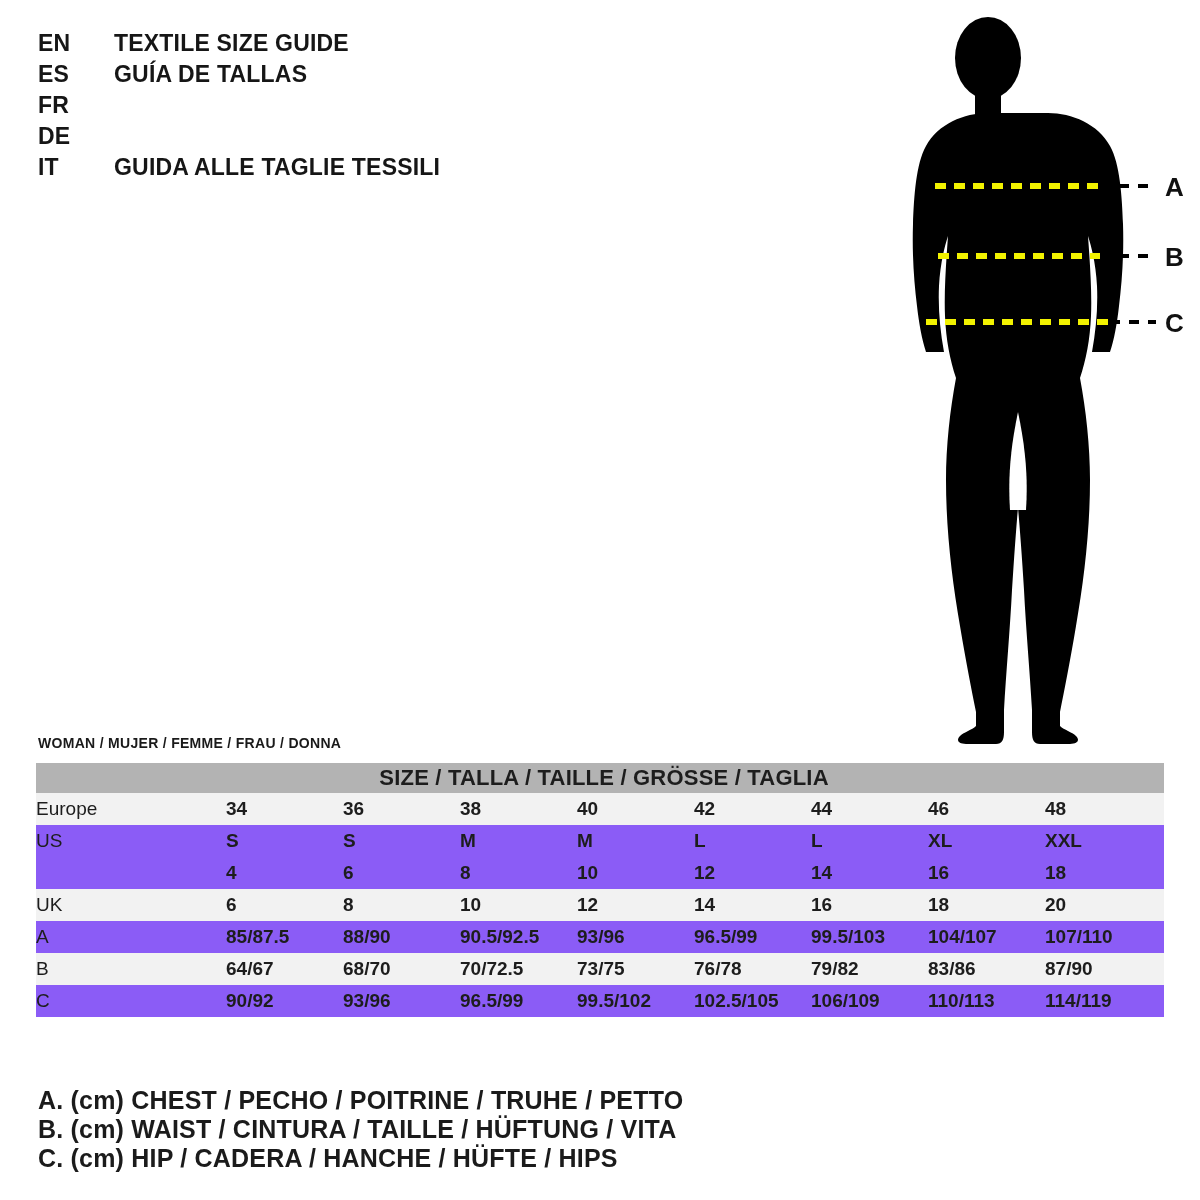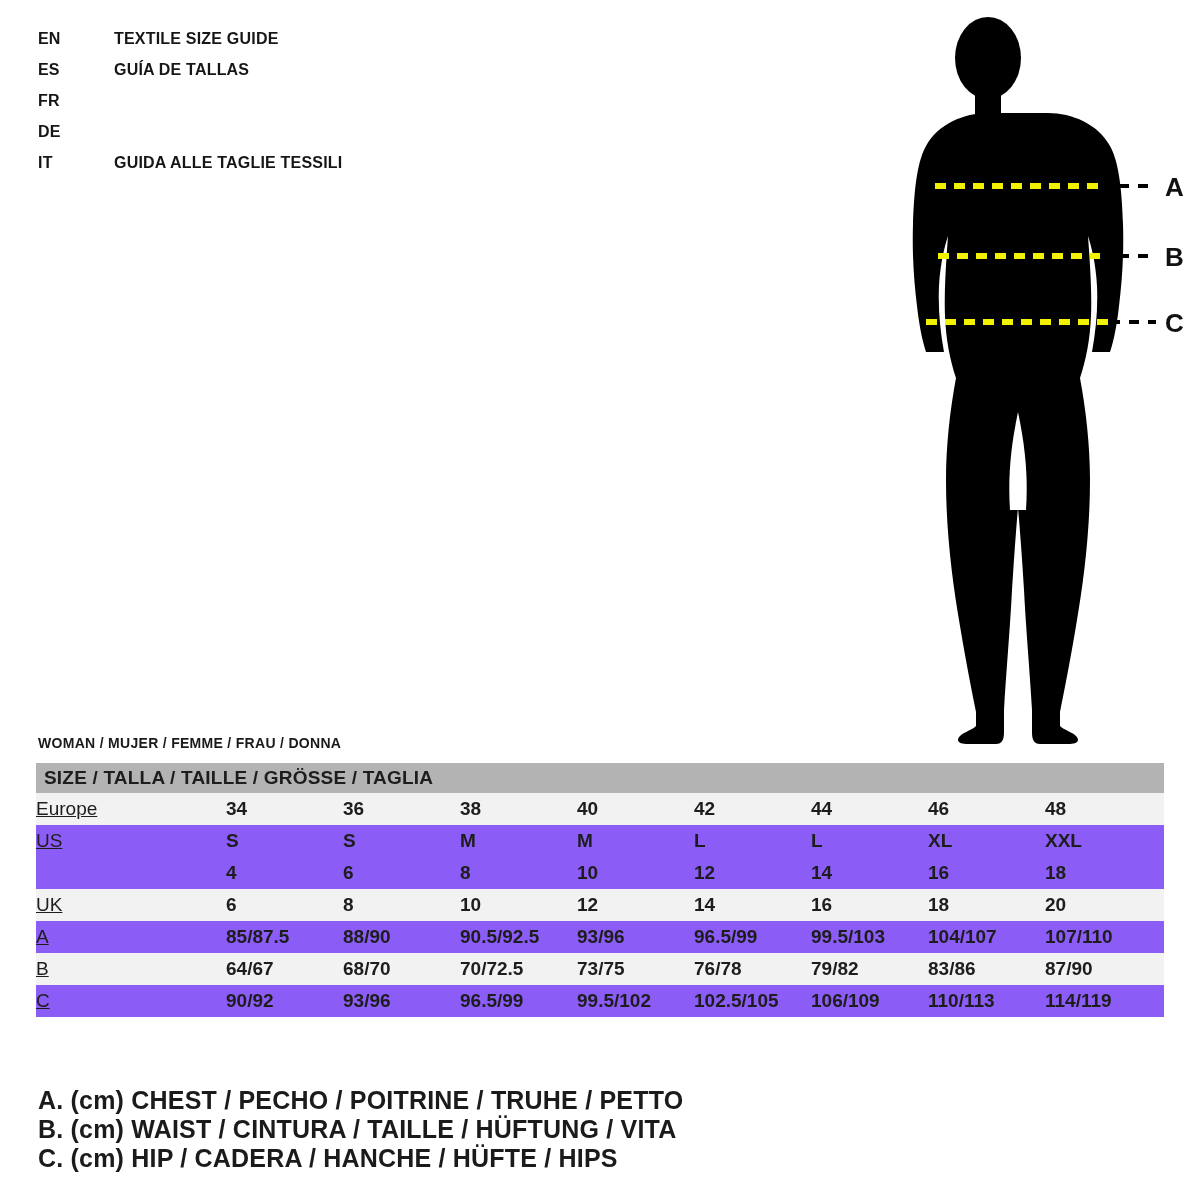--- a/index.html
+++ b/index.html
@@ -20,21 +20,21 @@
   .lang-block {
     position: absolute;
     top: 30px;
     left: 38px;
     width: 520px;
   }
   .lang-row {
     display: flex;
     align-items: baseline;
     height: 31px;
-    font-size: 16px;
+    font-size: 23px;
     font-weight: bold;
     letter-spacing: 0.2px;
     color: #161616;
   }
   .lang-code {
     width: 76px;
     flex: 0 0 76px;
   }
   .lang-text {
     white-space: nowrap;
@@ -75,32 +75,32 @@
   table.size-table td {
     font-size: 19px;
     height: 32px;
     padding: 0;
     color: #1d1d1d;
     vertical-align: middle;
   }
   tr.head-row td {
     background: #b3b3b3;
     font-weight: bold;
-    font-size: 19px;
+    font-size: 22px;
     padding-left: 8px;
     letter-spacing: 0.2px;
     height: 30px;
+    text-align: center;
   }
   tr.row-light td { background: #f2f2f2; }
   tr.row-dark td  { background: #8b5cf6; }
   td.label-cell {
     padding-left: 8px;
     text-align: left;
     width: 190px;
-    text-decoration: underline;
   }
   td.val-cell {
     text-align: left;
     font-weight: bold;
   }
 
   
   .footnotes {
     position: absolute;
     top: 1086px;

